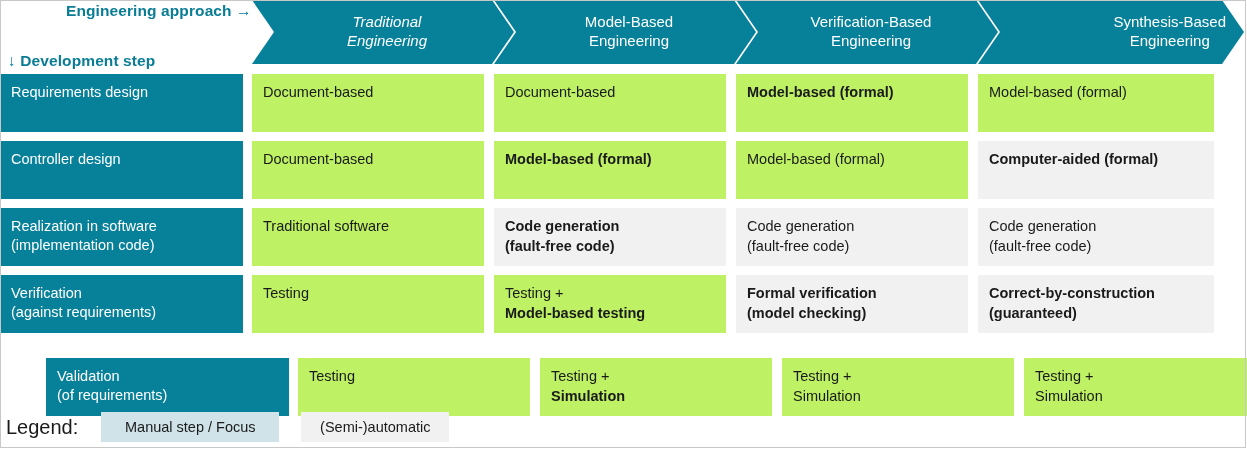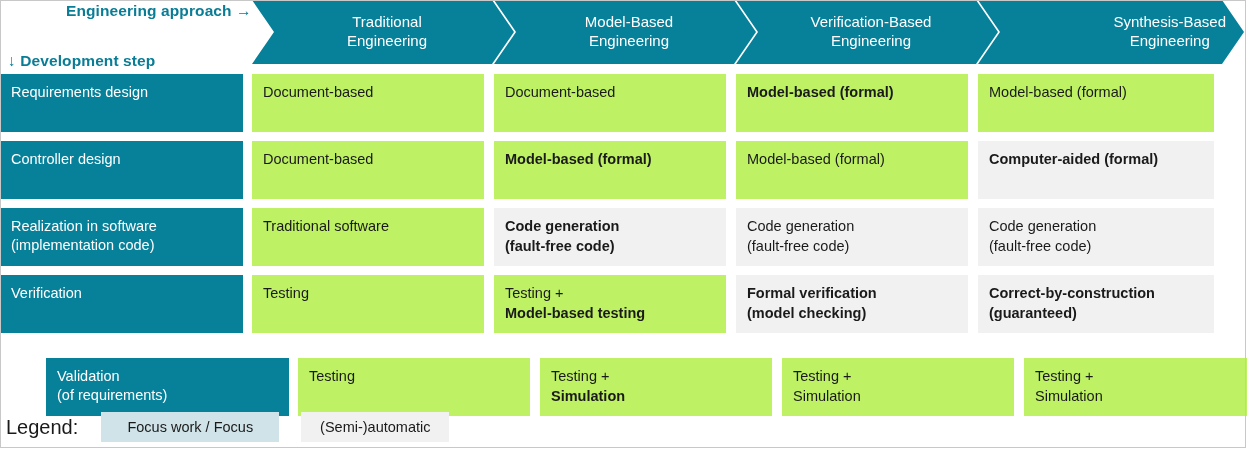--- a/index.html
+++ b/index.html
@@ -73,21 +73,21 @@
     line-height: 1.25;
     box-sizing: border-box;
     padding-left: 26px;
     padding-right: 18px;
     -webkit-clip-path: polygon(0 0, calc(100% - 22px) 0, 100% 50%, calc(100% - 22px) 100%, 0 100%, 22px 50%);
     clip-path: polygon(0 0, calc(100% - 22px) 0, 100% 50%, calc(100% - 22px) 100%, 0 100%, 22px 50%);
   }
   .chevron .cl1, .chevron .cl2 { display: block; }
 
   
-  .chevron.c0 { left: 0px;   width: 262px; }
+  .chevron.c0 { left: 0px;   width: 262px; font-style: italic; }
   .chevron.c1 { left: 242px; width: 262px; }
   .chevron.c2 { left: 484px; width: 262px; align-items: center; }
   .chevron.c3 { left: 726px; width: 266px; justify-content: flex-end; }
 
   
   .grid {
     position: absolute;
     left: 0;
     top: 74px;
     width: 1247px;
@@ -282,20 +282,21 @@
       </div>
       <div class="cell k3 auto">
         <span>Code generation</span>
         <span class="t2">(fault-free code)</span>
       </div>
     </div>
 
     <div class="row r3">
       <div class="rowlabel">
         <span>Verification</span>
+        <span class="l2">(against requirements)</span>
       </div>
       <div class="cell k0 manual">
         <span>Testing</span>
         <span class="t2"></span>
       </div>
       <div class="cell k1 manual">
         <span>Testing +</span>
         <span class="t2 bold">Model-based testing</span>
       </div>
       <div class="cell k2 auto">
@@ -328,18 +329,18 @@
       <div class="cell k3 manual">
         <span>Testing +</span>
         <span class="t2">Simulation</span>
       </div>
     </div>
 
   </div>
 
   <div class="legend">
     <span class="legend-title">Legend:</span>
-    <span class="legend-chip manual">Focus work / Focus</span>
+    <span class="legend-chip manual">Manual step / Focus</span>
     <span class="legend-chip auto">(Semi-)automatic</span>
   </div>
 
   <div class="outer-border"></div>
 </div>
 
 </body></html>

